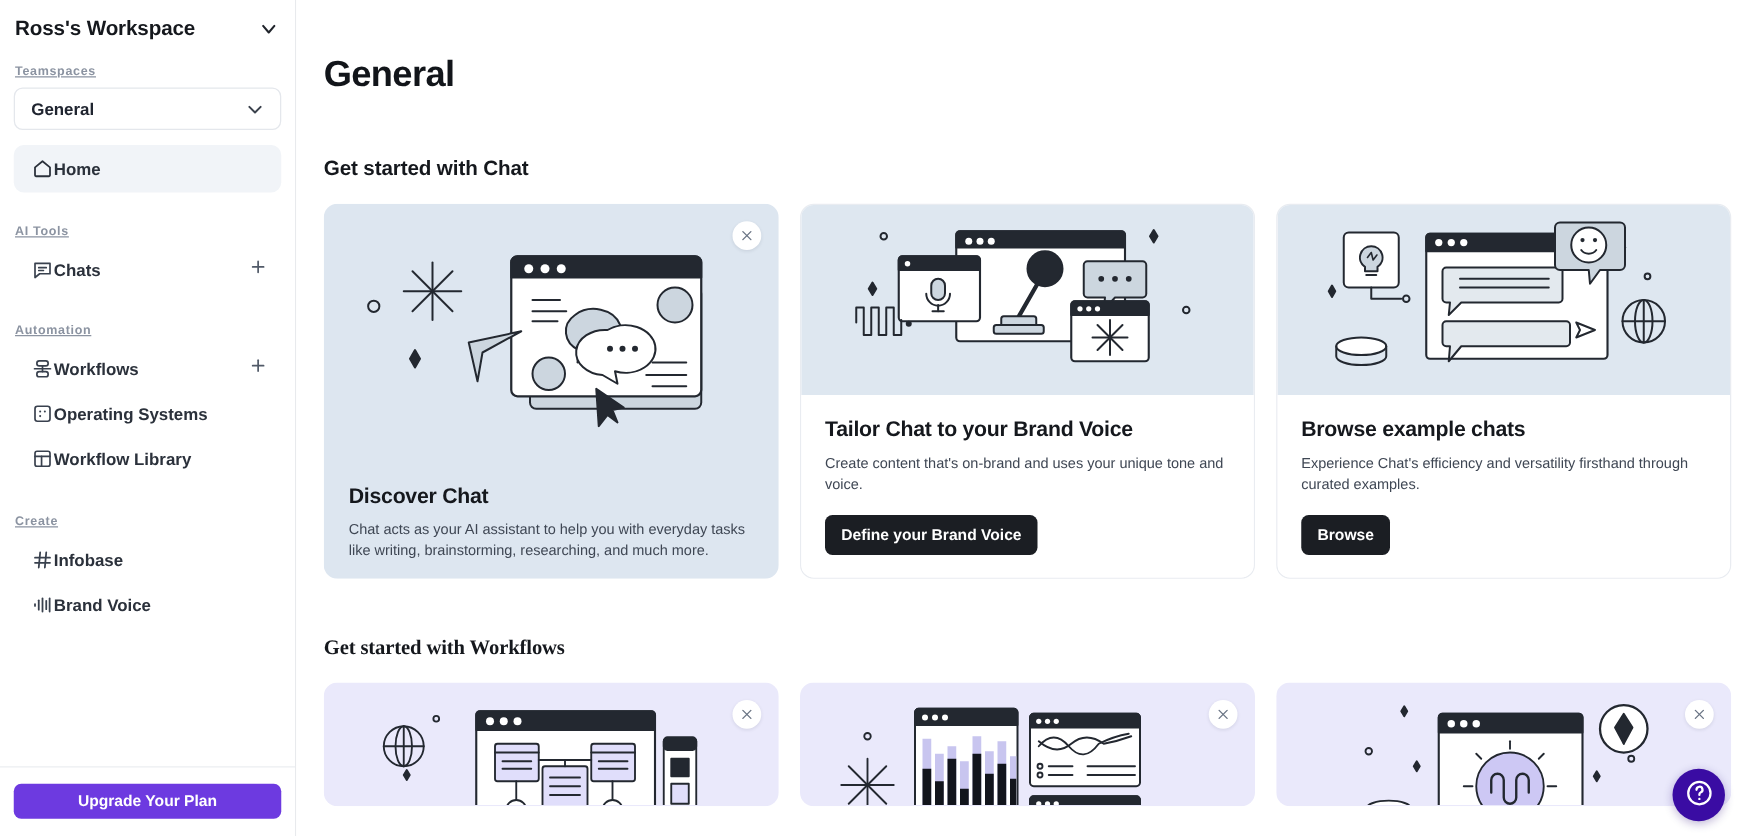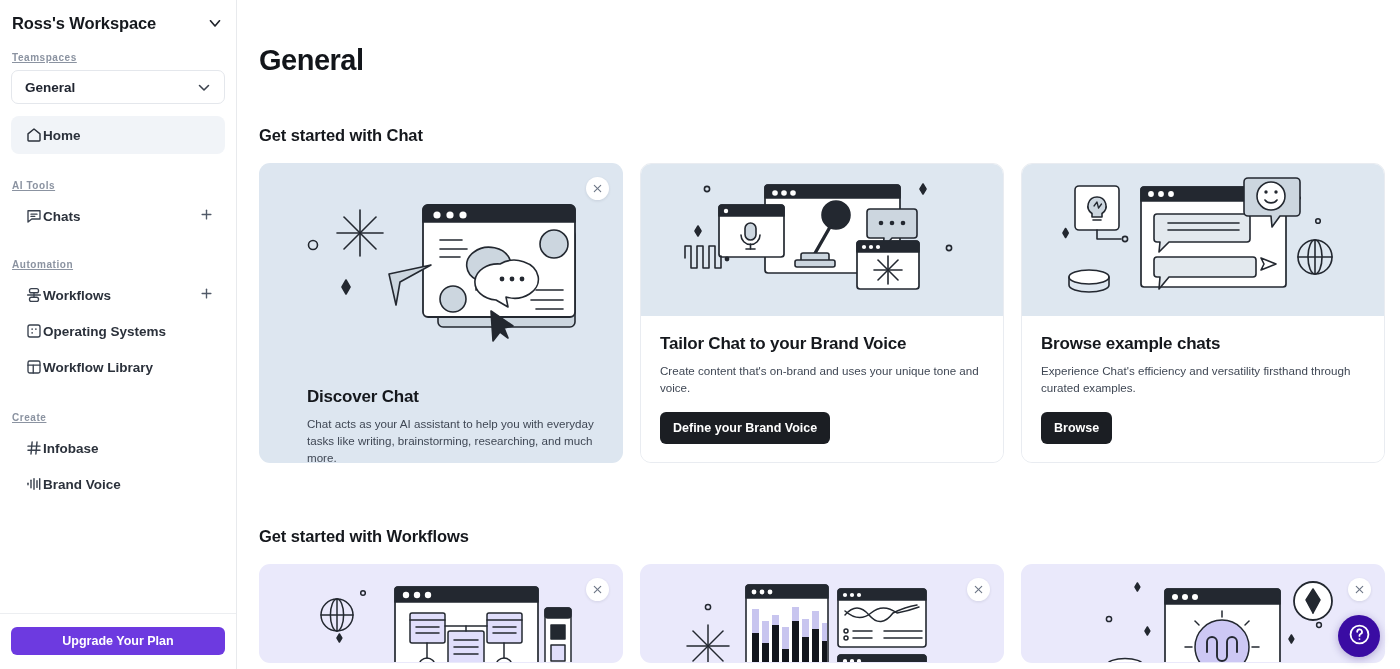--- a/index.html
+++ b/index.html
@@ -65,28 +65,28 @@
 
   
   #main { flex: 1; height: 669px; overflow: hidden; position: relative; background: #fff; }
   .main-inner { padding: 44px 0 0 22px; }
   .page-title { font-size: 29px; font-weight: 700; letter-spacing: -0.5px; color: #12151a; }
 
   .section-title {
     font-size: 16.5px; font-weight: 700; color: #15181d;
     margin-top: 49px; margin-bottom: 18px; letter-spacing: -0.1px;
   }
-  .section-title.second { margin-top: 64px; }
+  .section-title.second { margin-top: 45px; font-family: Liberation Serif, serif; }
 
   .card-row { display: flex; gap: 17px; }
   .card {
     width: 364px; border-radius: 11px; position: relative; overflow: hidden;
     border: 1px solid #e9ecf1;
   }
-  .card.flat { border-color: transparent; padding-left: 28px; }
+  .card.flat { border-color: transparent; }
   .card.h1 { height: 300px; }
   .card.h2 { height: 99px; }
 
   .card-art {
     height: 152px; width: 100%;
     display: flex; align-items: center; justify-content: center;
     position: relative;
   }
   .card.full-art { }
   .card.full-art .card-art { height: 205px; }

